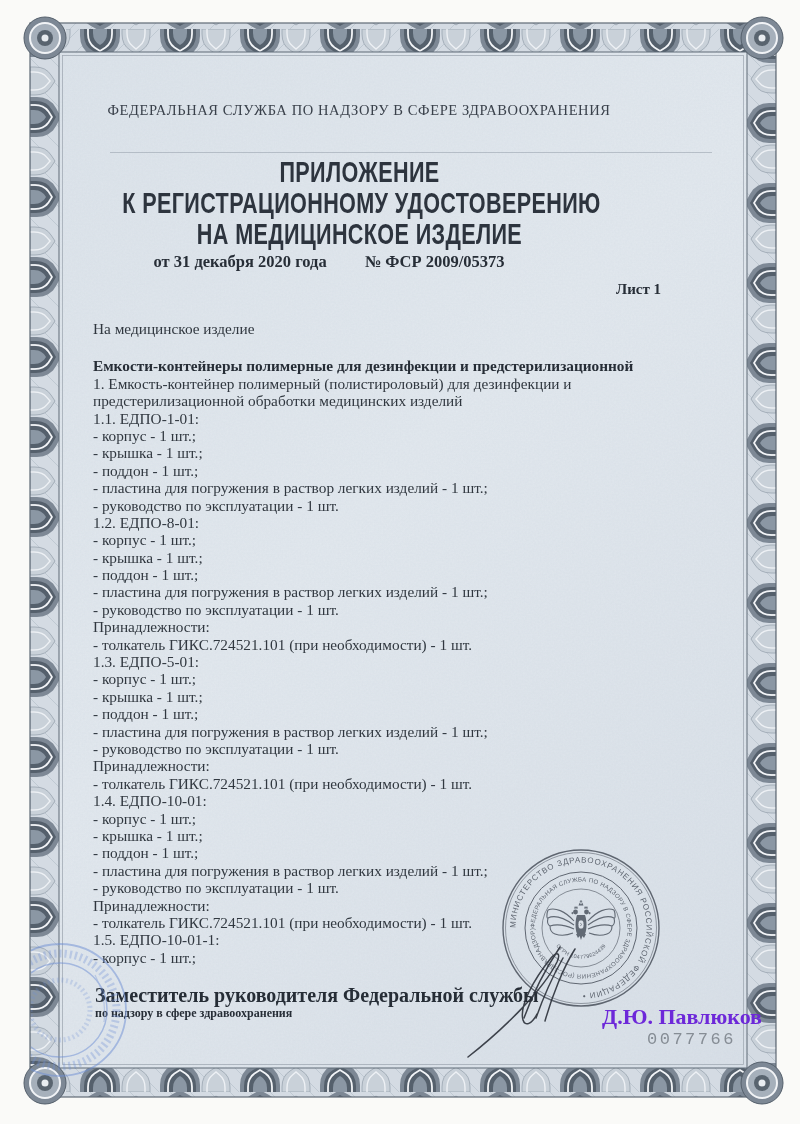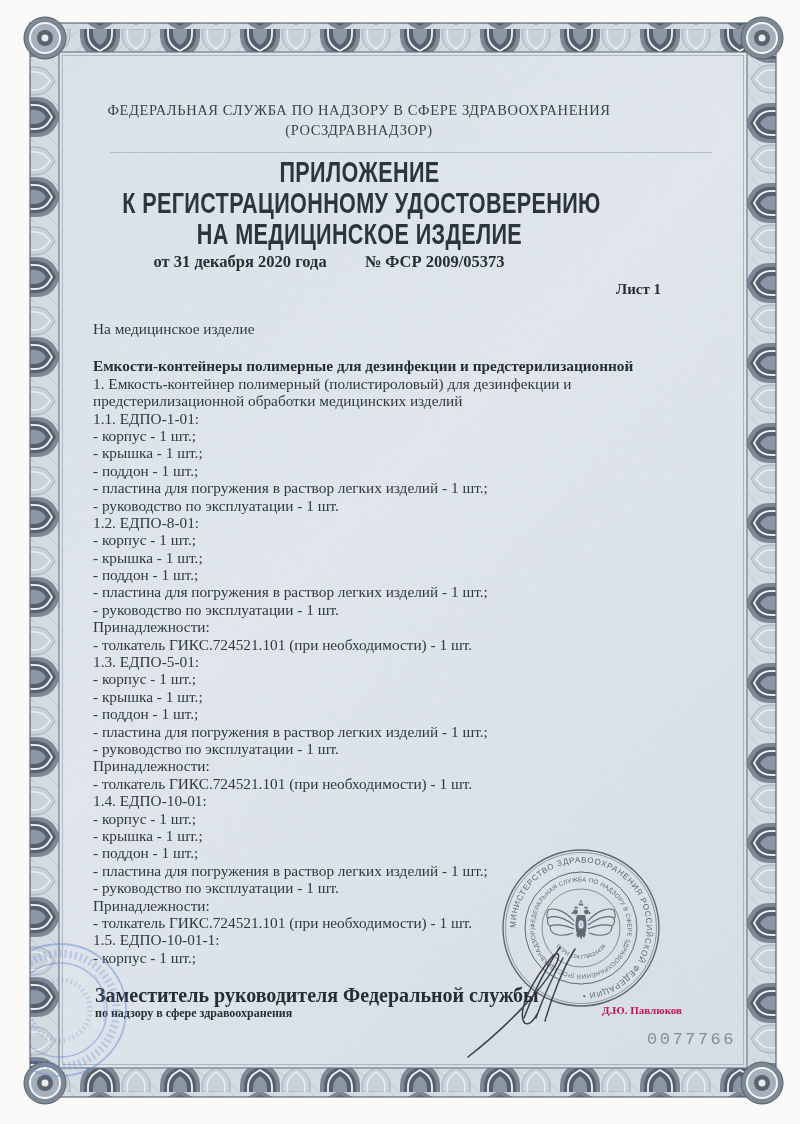--- a/index.html
+++ b/index.html
@@ -19,21 +19,21 @@
       transform:scaleX(.72);transform-origin:50% 50%;white-space:nowrap;}
   .dateline{position:absolute;left:30px;top:252px;width:598px;display:flex;
       justify-content:center;gap:38px;font-weight:700;font-size:16.5px;color:#272e37;}
   .sheet{position:absolute;left:616px;top:281px;font-weight:700;font-size:15px;color:#272e37;}
   .doc-body{position:absolute;left:93px;top:320px;width:620px;font-size:15.3px;
       line-height:17.4px;color:#30373f;white-space:nowrap;}
   .ln{height:17.4px;}
   .b{font-weight:700;color:#262d36;margin-top:20px;}
   .sig-line1{position:absolute;left:95px;top:984px;font-weight:700;font-size:20px;color:#262d36;}
   .sig-line2{position:absolute;left:95px;top:1006px;font-weight:700;font-size:12px;color:#262d36;}
-  .sig-name{position:absolute;left:602px;top:1004px;font-weight:700;font-size:11px;color:#be185d;}
+  .sig-name{position:absolute;left:602px;top:1004px;font-weight:700;font-size:22px;color:#6d28d9;}
   .serial{position:absolute;left:647px;top:1030px;font-family:"Liberation Mono",monospace;
       font-size:17px;letter-spacing:2.5px;color:#868d95;text-align:right;}
 </style>
 </head>
 <body>
 
 <div class="scan-page">
 
   <div class="paper"></div>
 
@@ -102,21 +102,20 @@
         <circle r="15" fill="#a6b0bb"></circle>
           <circle r="15" fill="none" stroke="#f1f3f6" stroke-width="2"></circle>
         <circle r="8" fill="#59646f"></circle>
           <circle r="3.5" fill="#e8ecf0"></circle>
       </g>
     </g>
   </svg>
 
   <div class="header-block">
     <div>ФЕДЕРАЛЬНАЯ СЛУЖБА ПО НАДЗОРУ В СФЕРЕ ЗДРАВООХРАНЕНИЯ</div>
-    <div>(РОСЗДРАВНАДЗОР)</div>
   </div>
 
   <div class="divider"></div>
 
   <div class="title-block">
     <div class="title-line">ПРИЛОЖЕНИЕ</div>
     <div class="title-line">К РЕГИСТРАЦИОННОМУ УДОСТОВЕРЕНИЮ</div>
     <div class="title-line">НА МЕДИЦИНСКОЕ ИЗДЕЛИЕ</div>
   </div>
 

